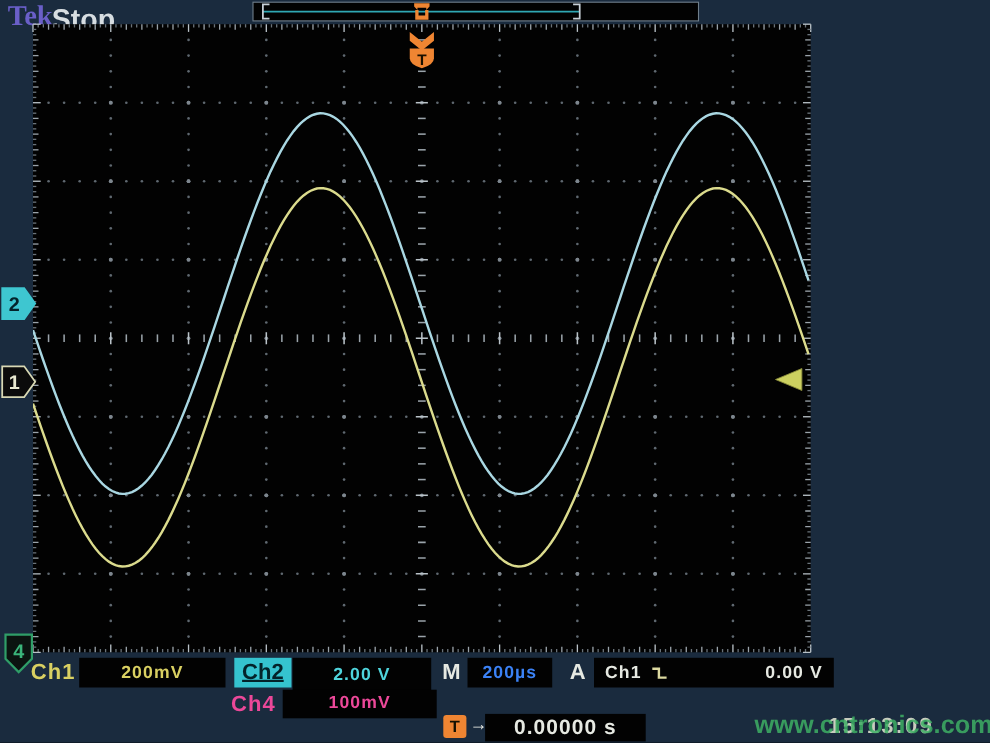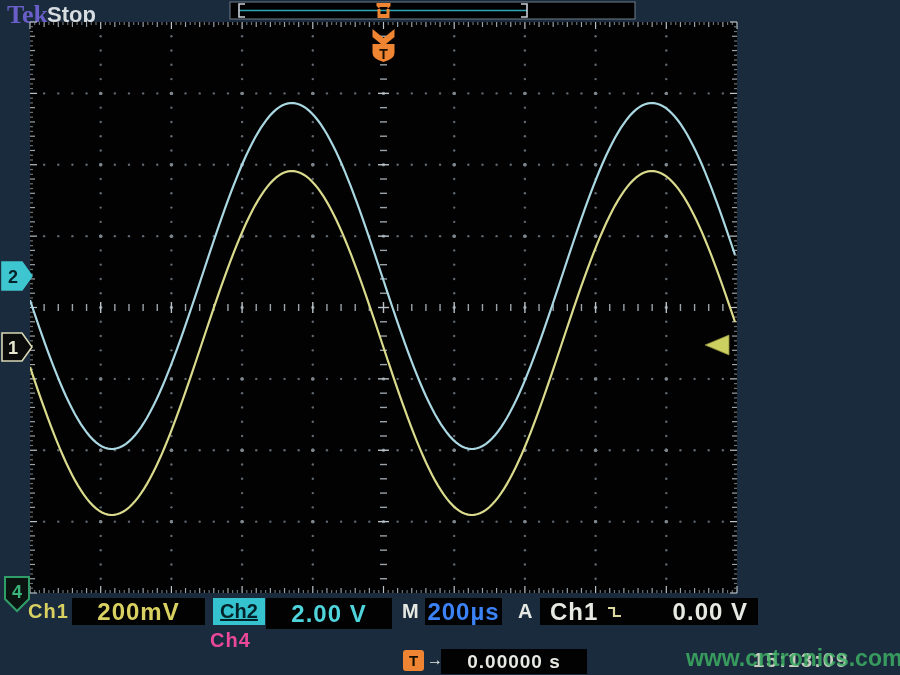--- a/index.html
+++ b/index.html
@@ -1,23 +1,23 @@
 <!DOCTYPE html>
 <html><head>
 <meta charset="utf-8">
 <style>
   html,body{margin:0;padding:0;background:#10202f;}
   .screen{position:relative;width:900px;height:675px;background:#1a2b3e;overflow:hidden;
           font-family:"Liberation Sans",sans-serif;}
   .hdr-tek{position:absolute;left:7px;top:0px;font-family:"Liberation Serif",serif;
            font-weight:bold;font-size:26px;color:#6a5fc8;}
-  .hdr-stop{position:absolute;left:47px;top:2px;font-weight:bold;font-size:22px;color:#d7dde1;}
+  .hdr-stop{position:absolute;left:47px;top:2px;font-weight:bold;font-size:26px;color:#d7dde1;}
   svg text{font-family:"Liberation Sans",sans-serif;}
   .box{position:absolute;background:#020202;display:flex;align-items:center;justify-content:center;
-       font-weight:bold;font-size:24px;letter-spacing:1px;}
+       font-weight:bold;font-size:16px;letter-spacing:1px;}
   .lbl{position:absolute;font-weight:bold;font-size:20px;letter-spacing:1px;}
   .c-y{color:#d9d062}.c-c{color:#4fd4dc}.c-g{color:#ec4899}.c-w{color:#e6e9e2}
   .chip{position:absolute;background:#35c3cf;color:#03232a;display:flex;align-items:center;
         justify-content:center;font-weight:bold;font-size:20px;}
   .abox{justify-content:flex-start;padding:0 10px;gap:8px;}
   .abox .sp{flex:1}
   .t-ico{position:absolute;width:21px;height:21px;background:#ef8532;border-radius:3px;
          display:flex;align-items:center;justify-content:center;color:#151000;
          font-weight:bold;font-size:15px;}
   .glyph{position:absolute;font-weight:bold;}
@@ -1324,20 +1324,21 @@
     <span style="display:flex;">
       <svg width="18" height="18" viewBox="0 0 18 18">
         <path d="M2,5 h6 v8 h7" stroke="#dcd9a0" stroke-width="2.2" fill="none"></path>
       </svg>
     </span>
     <span class="sp"></span>
     <span>0.00 V</span>
   </div>
 
   <div class="lbl c-g" style="left:210px;top:629px;">Ch4</div>
+  <div class="box c-g" style="left:257px;top:627px;width:140px;height:26px;">100mV</div>
 
   <div class="t-ico" style="left:403px;top:650px;">T</div>
   <div class="glyph c-w" style="left:427px;top:651px;font-size:16px;">→</div>
   <div class="glyph" style="left:440px;top:652px;font-size:14px;color:#ef8532;">▼</div>
   <div class="box c-w" style="left:441px;top:649px;width:146px;height:25px;font-size:19px;">0.00000 s</div>
 
   <div class="dt" style="left:753px;top:649px;letter-spacing:2px;">15:13:09</div>
   <div class="wm" style="left:686px;top:645px;">www.cntronics.com</div>
 </div>
 

